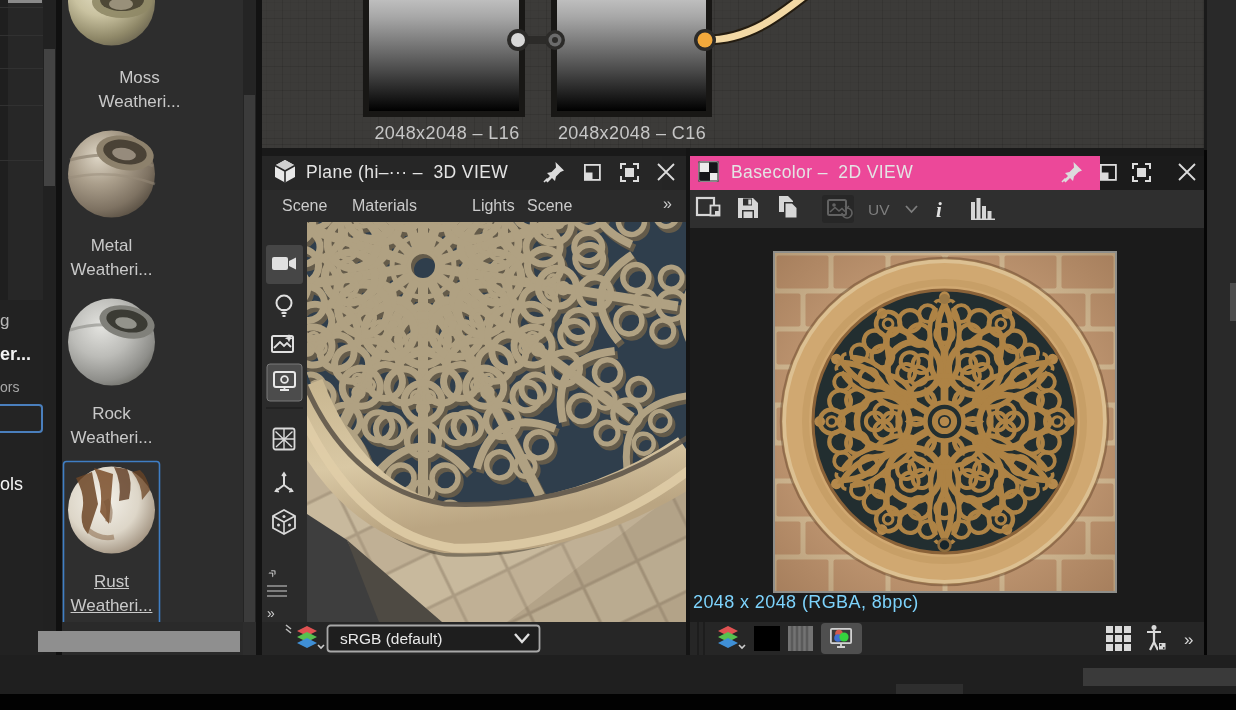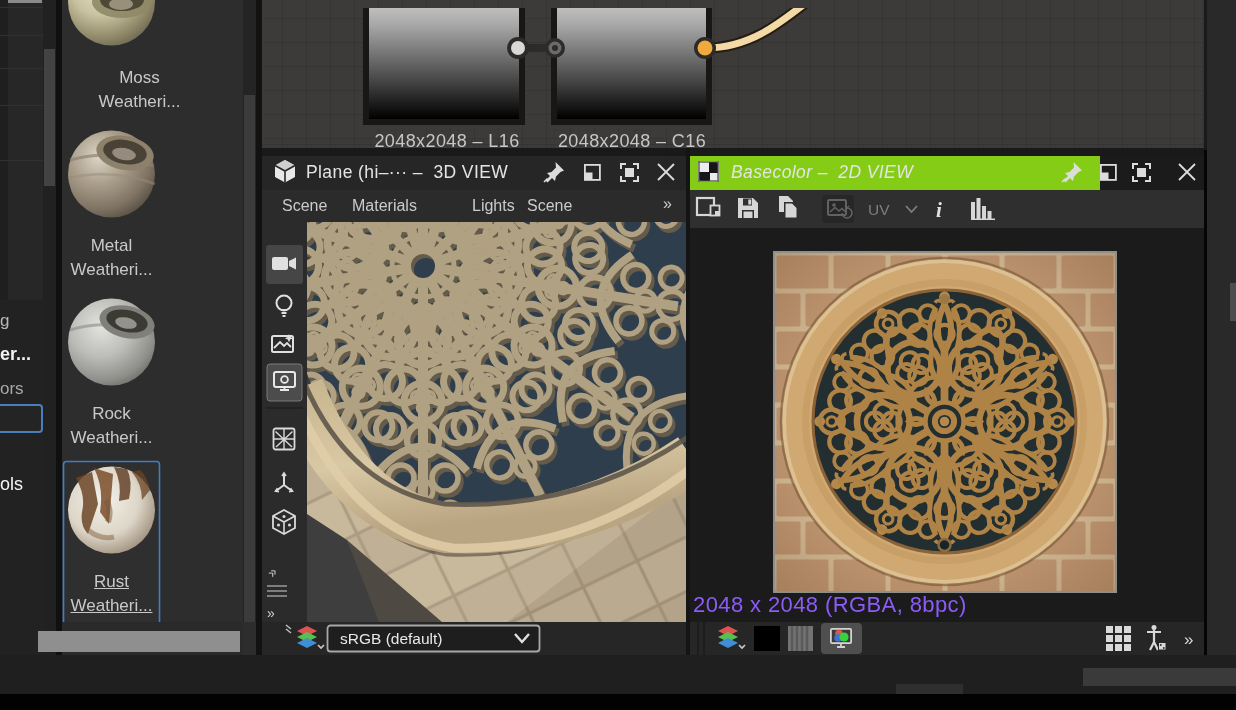--- a/index.html
+++ b/index.html
@@ -19,21 +19,21 @@
 
   <div class="abs" style="left:0;top:7px;width:43px;height:1px;background:#313131;"></div>
   <div class="abs" style="left:0;top:35px;width:43px;height:1px;background:#313131;"></div>
   <div class="abs" style="left:0;top:68px;width:43px;height:1px;background:#313131;"></div>
   <div class="abs" style="left:0;top:105px;width:43px;height:1px;background:#313131;"></div>
   <div class="abs" style="left:0;top:160px;width:43px;height:1px;background:#313131;"></div>
   <div class="abs" style="left:0;top:300px;width:43px;height:355px;background:#222;"></div>
 
   <div class="abs" style="left:0;top:311px;width:34px;color:#b9b9b9;font-size:17px;">g</div>
   <div class="abs" style="left:0;top:344px;width:34px;color:#f2f2f2;font-size:18px;font-weight:bold;">er...</div>
-  <div class="abs" style="left:0;top:379px;width:34px;color:#a8a8a8;font-size:17px;">ors</div>
+  <div class="abs" style="left:0;top:379px;width:34px;color:#a8a8a8;font-size:14px;">ors</div>
   <div class="abs" style="left:-8px;top:404px;width:51px;height:29px;border:2px solid #4a7fbd;border-radius:4px;background:#242424;"></div>
   <div class="abs" style="left:0;top:474px;width:34px;color:#f5f5f5;font-size:18px;font-weight:normal;">ols</div>
 
   <div class="abs" style="left:43px;top:0;width:13px;height:655px;background:#212121;"></div>
   <div class="abs" style="left:44px;top:49px;width:11px;height:137px;background:#434343;"></div>
   <div class="abs" style="left:8px;top:0;width:34px;height:3px;background:#8a8a8a;"></div>
 
   <div class="abs" style="left:56px;top:0;width:6px;height:655px;background:#101010;"></div>
 
   <div class="abs" style="left:62px;top:0;width:196px;height:655px;background:#2d2d2d;"></div>
@@ -121,21 +121,21 @@
     <div class="lbl abs" style="left:0;top:570px;width:99px;font-size:17px;text-decoration:underline;">Rust<br>Weatheri...</div>
   </div>
 
   <div class="abs" style="left:262px;top:0;width:945px;height:150px;background:#3c3b39;
      background-image:
        repeating-linear-gradient(to right, rgba(0,0,0,0.07) 0 1px, transparent 1px 24px),
        repeating-linear-gradient(to bottom, rgba(0,0,0,0.07) 0 1px, transparent 1px 24px),
        repeating-linear-gradient(to right, rgba(0,0,0,0.03) 0 1px, transparent 1px 8px),
        repeating-linear-gradient(to bottom, rgba(0,0,0,0.03) 0 1px, transparent 1px 8px);
      background-position:-4px -6px;"></div>
-  <div id="graph" class="abs" style="left:262px;top:0;width:945px;height:150px;margin-top:8px;">
+  <div id="graph" class="abs" style="left:262px;top:0;width:945px;height:150px;">
     <svg width="945" height="150" style="position:absolute;left:0;top:0;">
       <defs>
         <linearGradient id="nodeTh" x1="0" y1="0" x2="0" y2="1">
           <stop offset="0%" stop-color="#dedede"></stop>
           <stop offset="30%" stop-color="#a8a8a8"></stop>
           <stop offset="70%" stop-color="#4a4a4a"></stop>
           <stop offset="100%" stop-color="#000000"></stop>
         </linearGradient>
       </defs>
 
@@ -377,21 +377,21 @@
       <rect x="65.5" y="3.5" width="212" height="26" rx="3" fill="#1e1e1e" stroke="#a8a8a8" stroke-width="1.8"></rect>
       <text x="78" y="22" font-size="15.5" fill="#e8e8e8" font-family="Liberation Sans">sRGB (default)</text>
       <path d="M253 12 l7 8 7 -8" fill="none" stroke="#e0e0e0" stroke-width="2.4"></path>
     </svg>
   </div>
 
   <div class="abs" style="left:686px;top:148px;width:4px;height:507px;background:#141414;"></div>
 
   <div class="abs" style="left:690px;top:148px;width:514px;height:507px;background:#1b1b1b;"></div>
   <div class="abs" style="left:690px;top:148px;width:514px;height:8px;background:#191919;"></div>
-  <div id="hdr2d" class="abs" style="left:690px;top:156px;width:410px;height:34px;background:#84cc16;font-style:italic;">
+  <div id="hdr2d" class="abs" style="left:690px;top:156px;width:410px;height:34px;background:#ec4899;">
     <svg width="514" height="34" style="position:absolute;left:0;top:0;">
 
       <g transform="translate(8,5)">
         <rect x="0" y="0" width="21" height="21" rx="2" fill="#16161a"></rect>
         <rect x="1.5" y="1.5" width="9.5" height="9.5" fill="#ececec"></rect>
         <rect x="12" y="12" width="7.5" height="7.5" fill="#ececec"></rect>
         <rect x="0.7" y="0.7" width="19.6" height="19.6" rx="2" fill="none" stroke="#8a8a8a" stroke-width="1.2"></rect>
       </g>
       <text x="41" y="22" font-size="17.5" fill="#e4e4e4" font-family="Liberation Sans" letter-spacing="0.4">Basecolor –&nbsp;&nbsp;2D VIEW</text>
 
@@ -549,21 +549,21 @@
           <use href="#arcring" transform="rotate(240)"></use>
           <use href="#arcring" transform="rotate(300)"></use>
           <circle r="4" fill="#b5894c" stroke="none"></circle>
         </g>
       </g>
       <circle cx="254.5" cy="317" r="6" fill="#17242a"></circle>
       <circle cx="254.5" cy="317" r="6" fill="none" stroke="#8d6b3c" stroke-width="2.5"></circle>
       <circle cx="254.5" cy="71" r="5" fill="#9a7845"></circle>
     </svg>
   </div>
-  <div class="abs" style="left:693px;top:592px;width:400px;color:#8b5cf6;font-size:22px;letter-spacing:0.4px;">2048 x 2048 (RGBA, 8bpc)</div>
+  <div class="abs" style="left:693px;top:592px;width:400px;color:#7dd3fc;font-size:18px;letter-spacing:0.4px;">2048 x 2048 (RGBA, 8bpc)</div>
   <div id="bb2d" class="abs" style="left:690px;top:622px;width:514px;height:33px;background:#262626;">
     <svg width="514" height="33" style="position:absolute;left:0;top:0;">
       <path d="M8 0 v33 M14 0 v33" stroke="#1d1d1d" stroke-width="2"></path>
       <g transform="translate(26,4)">
         <polygon points="12,0 22,5 12,10 2,5" fill="#e05252"></polygon>
         <polygon points="12,6 22,11 12,16 2,11" fill="#57c14f"></polygon>
         <polygon points="12,12 22,17 12,22 2,17" fill="#3f8fd6"></polygon>
         <path d="M23 19 l3 3 3 -3" stroke="#ccc" stroke-width="1.6" fill="none"></path>
       </g>
       <rect x="64" y="4" width="26" height="25" fill="#000"></rect>

